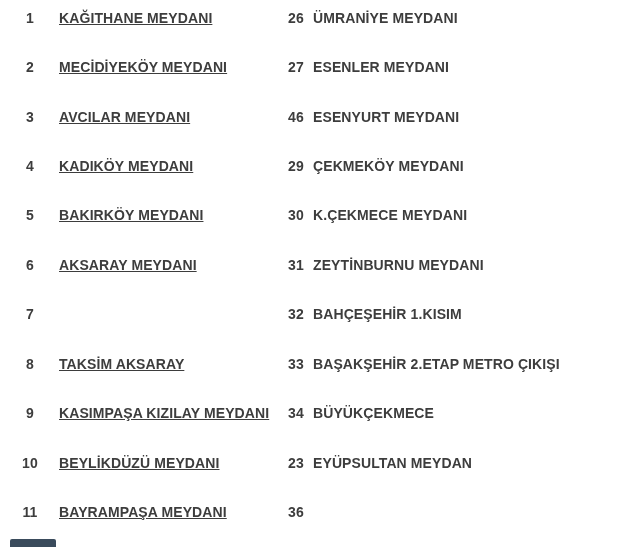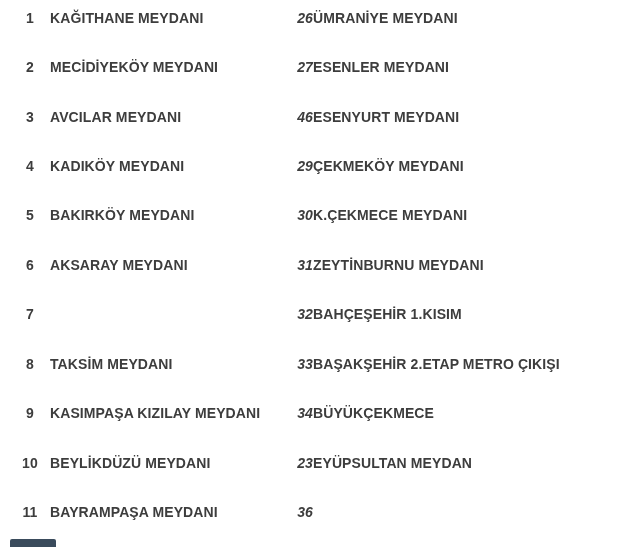--- a/index.html
+++ b/index.html
@@ -38,27 +38,27 @@
     white-space: nowrap;
     letter-spacing: 0.1px;
   }
   .left .num {
     width: 30px;
     margin-left: 15px;
     text-align: center;
     flex: none;
   }
   .left .name {
-    margin-left: 5px;
+    margin-left: 14px;
+    text-decoration: underline;
   }
   .right .num {
     width: 25px;
-    text-align: right;
+    text-align: left;
     flex: none;
-    font-style: italic;
   }
   .cutoff {
     position: absolute;
     left: 10px;
     bottom: 0;
     width: 46px;
     height: 8px;
     border-radius: 2px 2px 0 0;
     background: #3a4b5c;
   }
@@ -141,21 +141,21 @@
       </div>
       <div class="cell right">
         <span class="num">32</span>
         <span class="name">BAHÇEŞEHİR 1.KISIM</span>
       </div>
     </div>
 
     <div class="row">
       <div class="cell left">
         <span class="num">8</span>
-        <span class="name">TAKSİM MEYDANI</span>
+        <span class="name">TAKSİM AKSARAY</span>
       </div>
       <div class="cell right">
         <span class="num">33</span>
         <span class="name">BAŞAKŞEHİR 2.ETAP METRO ÇIKIŞI</span>
       </div>
     </div>
 
     <div class="row">
       <div class="cell left">
         <span class="num">9</span>

